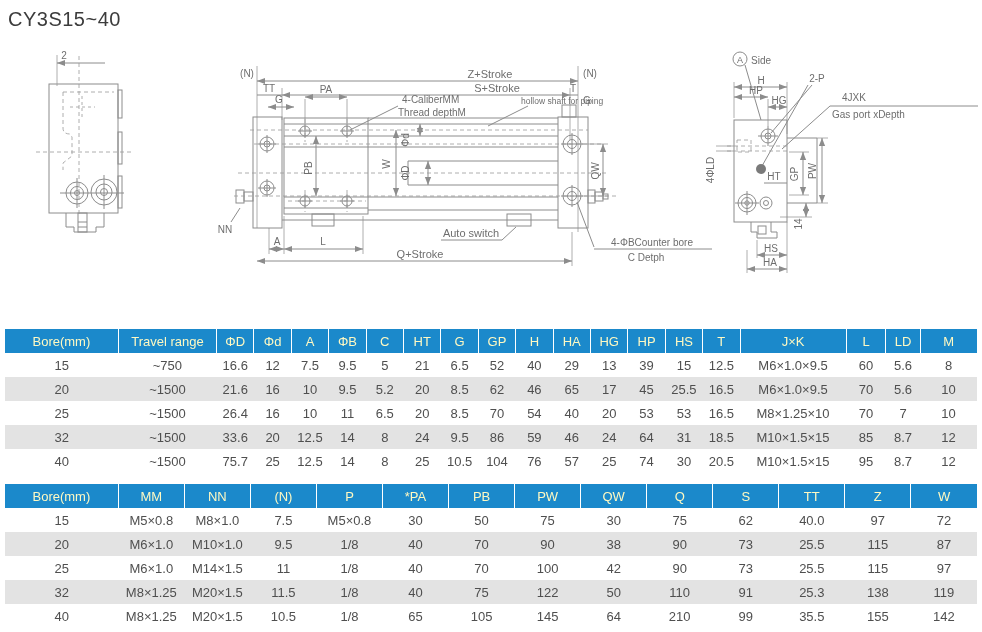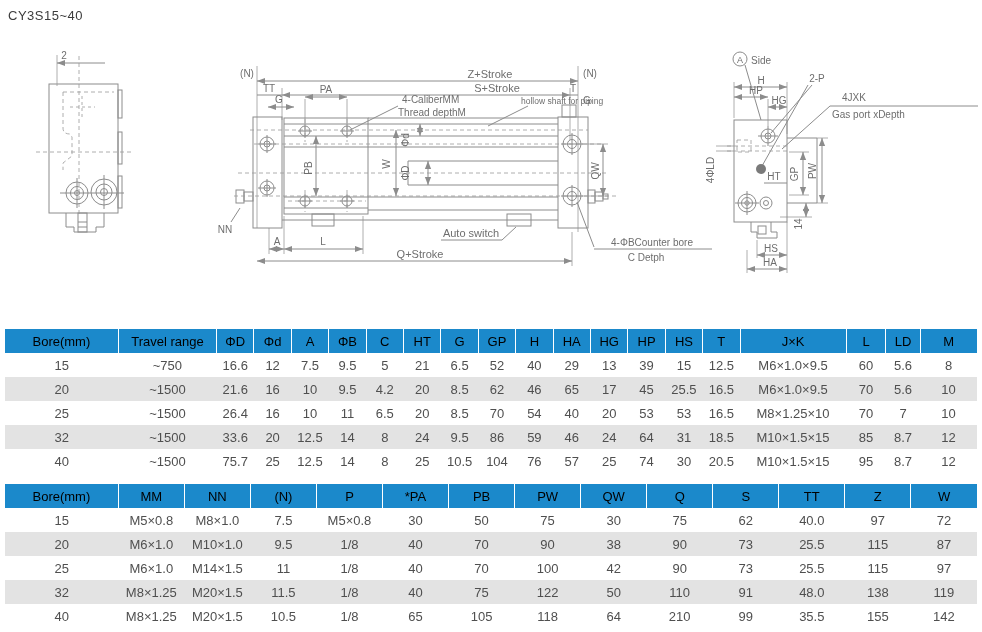--- a/index.html
+++ b/index.html
@@ -1,30 +1,30 @@
 <!DOCTYPE html>
 <html style="--blue: #1b89cb; --alt: #e3e3e3; --cell: #4f4f4f;"><head>
 <meta charset="utf-8">
 <style>
   html,body{margin:0;padding:0;background:#ffffff;}
   body{width:982px;height:632px;position:relative;overflow:hidden;
        font-family:"Liberation Sans",sans-serif;}
-  .title{position:absolute;left:8px;top:8px;font-size:13px;color:#3c3c3c;letter-spacing:.5px;}
+  .title{position:absolute;left:8px;top:8px;font-size:20px;color:#3c3c3c;letter-spacing:.5px;}
   #drawing{position:absolute;left:0;top:0;width:982px;height:322px;}
   #drawing .ln{stroke:#8c8c8c;fill:none;stroke-width:1;}
   #drawing .thin{stroke:#9a9a9a;stroke-width:.8;}
   #drawing .d{stroke-dasharray:4 3;}
   #drawing .d2{stroke-dasharray:3 3;}
   #drawing text{font-family:"Liberation Sans",sans-serif;font-size:10px;fill:#6e6e6e;stroke:none;}
   #drawing text.sm{font-size:8.5px;}
   #drawing text.md{font-size:11px;}
   .tblwrap{position:absolute;left:5px;width:972px;}
   #t1wrap{top:329px;} #t2wrap{top:484px;}
   table{border-collapse:collapse;table-layout:fixed;width:100%;color:var(--cell,#4f4f4f);}
-  th{background:var(--blue,#1b89cb);color:#000000;font-weight:normal;font-size:13px;height:22px;
+  th{background:var(--blue,#1b89cb);color:#fef9c3;font-weight:normal;font-size:13px;height:22px;
      border-left:1px solid #fff;overflow:hidden;white-space:nowrap;margin-top:8px;}
   th:first-child{border-left:none;}
   td{text-align:center;font-size:13px;height:24px;padding:0;white-space:nowrap;}
   tbody tr:nth-child(even){background:var(--alt,#e3e3e3);}
   #table1 th:nth-child(1){width:11.4%}
   #table1 th:nth-child(2){width:9.8%}
   #table1 th:nth-child(17){width:10.6%}
   #table1 th:nth-child(18){width:3.8%}
   #table1 th:nth-child(19){width:3.2%}
   #table1 th:nth-child(20){width:5.6%}
@@ -336,21 +336,21 @@
           <td>5.6</td>
           <td>8</td>
         </tr>
         <tr>
           <td>20</td>
           <td>~1500</td>
           <td>21.6</td>
           <td>16</td>
           <td>10</td>
           <td>9.5</td>
-          <td>4.2</td>
+          <td>5.2</td>
           <td>20</td>
           <td>8.5</td>
           <td>62</td>
           <td>46</td>
           <td>65</td>
           <td>17</td>
           <td>45</td>
           <td>25.5</td>
           <td>16.5</td>
           <td>M6×1.0×9.5</td>
@@ -501,33 +501,33 @@
           <td>M8×1.25</td>
           <td>M20×1.5</td>
           <td>11.5</td>
           <td>1/8</td>
           <td>40</td>
           <td>75</td>
           <td>122</td>
           <td>50</td>
           <td>110</td>
           <td>91</td>
-          <td>48.0</td>
+          <td>25.3</td>
           <td>138</td>
           <td>119</td>
         </tr>
         <tr>
           <td>40</td>
           <td>M8×1.25</td>
           <td>M20×1.5</td>
           <td>10.5</td>
           <td>1/8</td>
           <td>65</td>
           <td>105</td>
-          <td>118</td>
+          <td>145</td>
           <td>64</td>
           <td>210</td>
           <td>99</td>
           <td>35.5</td>
           <td>155</td>
           <td>142</td>
         </tr>
       </tbody>
     </table>
 </div>

